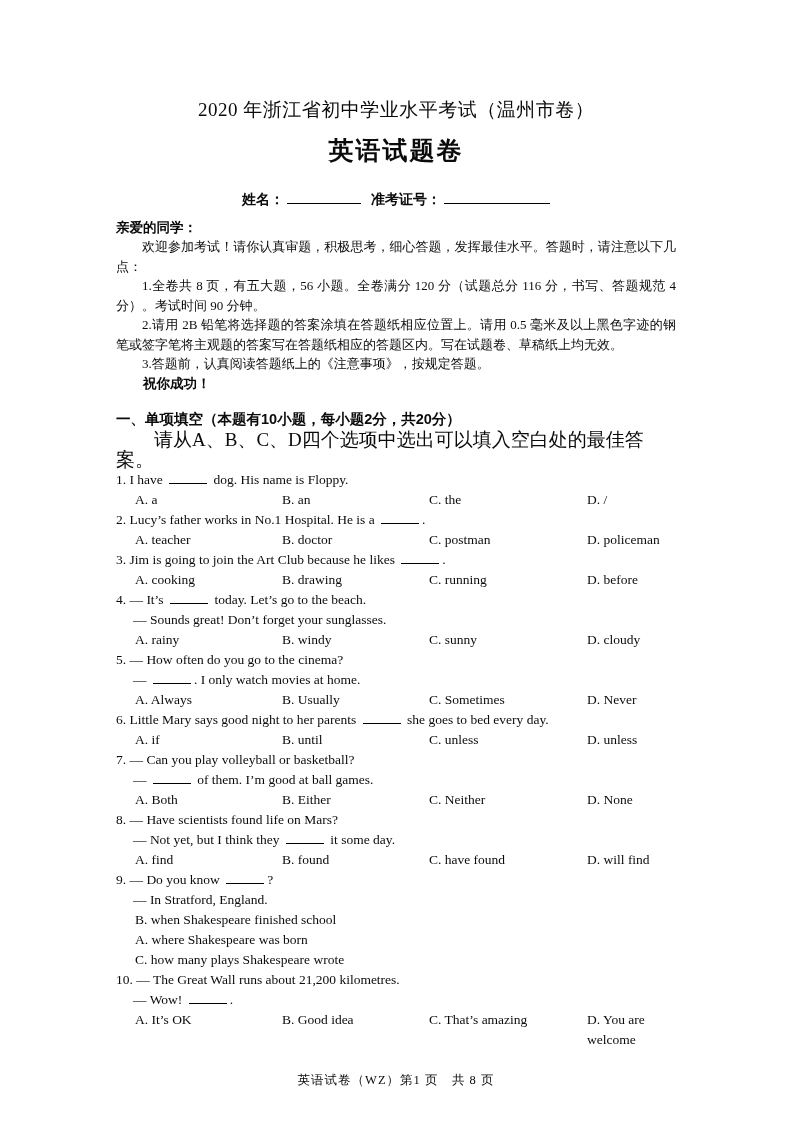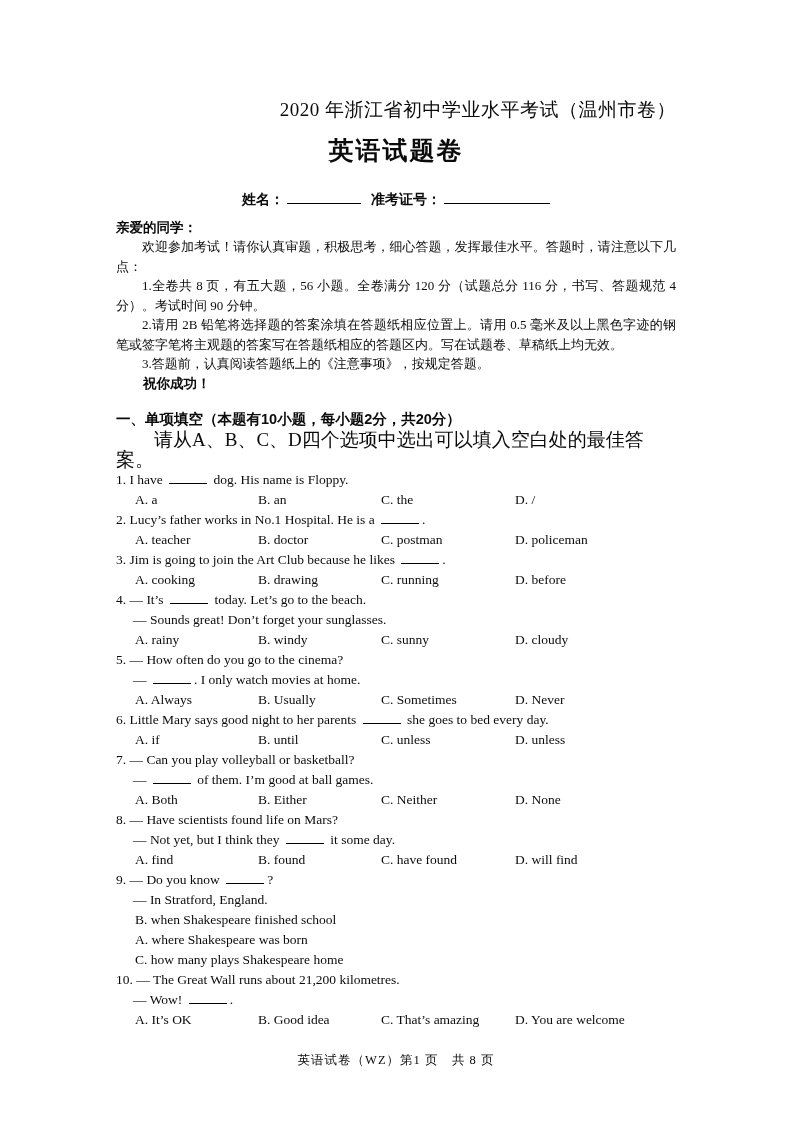--- a/index.html
+++ b/index.html
@@ -7,21 +7,21 @@
   body {
     background:#f5f5f3;
     font-family:"Liberation Serif","DejaVu Serif",serif;
     color:#0b0b0b;
   }
   .sheet {
     width:793px; height:1122px; background:#ffffff;
     padding:97px 117px 0 116px; overflow:hidden; position:relative;
   }
   .exam-title {
-    text-align:right; font-size:19px; line-height:25px; letter-spacing:0.5px;
+    text-align:center; font-size:19px; line-height:25px; letter-spacing:0.5px;
     font-weight:400;
   }
   .paper-title {
     text-align:center; font-size:25px; line-height:31px; font-weight:700;
     font-family:"Liberation Sans","DejaVu Sans",sans-serif;
     margin-top:13px; letter-spacing:2px;
   }
   .name-line {
     text-align:center; margin-top:24px; font-size:14px; font-weight:700;
     font-family:"Liberation Sans","DejaVu Sans",sans-serif; line-height:19px;
@@ -46,21 +46,21 @@
   }
   .section-title {
     margin-top:16px; font-size:14.5px; line-height:21px; font-weight:700;
     font-family:"Liberation Sans","DejaVu Sans",sans-serif;
   }
   .section-instruction { font-size:19px; line-height:20px; text-indent:2em; }
   .q-line { font-size:13.5px; line-height:20px; }
   .q-cont { padding-left:17px; }
   .options-row {
     display:grid; grid-template-columns:123px 123px 134px auto;
-    padding-left:19px; font-size:13.5px; line-height:20px;
+    padding-left:19px; font-size:13.5px; line-height:20px;gap:24px;
   }
   .option-line { padding-left:19px; font-size:13.5px; line-height:20px; }
   .q-blank { width:38px; margin:0 3px; }
   .footer {
     margin-top:21px; text-align:center; font-size:12.5px; line-height:18px;
     letter-spacing:1px;
   }
 </style>
 </head>
 <body>
@@ -165,21 +165,21 @@
           <span>B. found</span>
           <span>C. have found</span>
           <span>D. will find</span>
         </div>
       </div>
       <div>
         <div class="q-line">9. — Do you know <span class="blank q-blank"></span>?</div>
         <div class="q-line q-cont">— In Stratford, England.</div>
         <div class="option-line">B. when Shakespeare finished school</div>
         <div class="option-line">A. where Shakespeare was born</div>
-        <div class="option-line">C. how many plays Shakespeare home</div>
+        <div class="option-line">C. how many plays Shakespeare wrote</div>
       </div>
       <div>
         <div class="q-line">10. — The Great Wall runs about 21,200 kilometres.</div>
         <div class="q-line q-cont">— Wow! <span class="blank q-blank"></span>.</div>
         <div class="options-row">
           <span>A. It’s OK</span>
           <span>B. Good idea</span>
           <span>C. That’s amazing</span>
           <span>D. You are welcome</span>
         </div>

